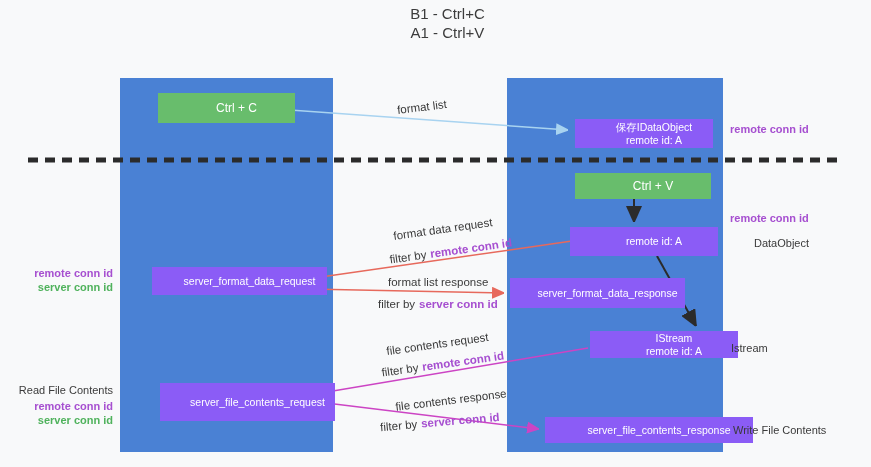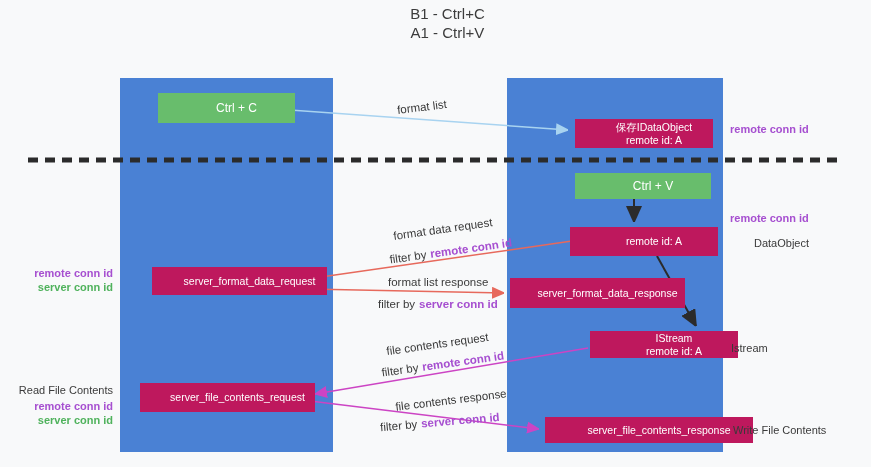--- a/index.html
+++ b/index.html
@@ -17,21 +17,21 @@
   .lane{background:#4a81d4;}
   .lane-header{
     text-align:right;font-size:12px;line-height:12px;color:#4a4a4a;margin-top:41px;
   }
   .node{
     color:#ffffff;text-align:center;
     display:flex;flex-direction:column;justify-content:center;
     font-size:10.5px;line-height:13px;padding-left:20px;
   }
   .green{background:#68bd6c;font-size:12px;}
-  .orange{background:#be185d;}
+  .orange{background:#8b5cf6;}
   .mid-label{font-size:11.5px;color:#3a3a3a;white-space:nowrap;}
   .rot7{transform:rotate(-7deg);}
   .rot8{transform:rotate(-8deg);}
   .rot5{transform:rotate(-5deg);}
   .purple{color:#a64fd0;font-weight:bold;}
   .greenlbl{color:#4fb25c;font-weight:bold;}
   .purple.ml, .greenlbl.ml{margin-left:4px;}
   .side{font-size:11px;line-height:14px;white-space:nowrap;}
   .side-left{width:105px;text-align:right;}
   svg.overlay{position:absolute;left:0;top:0;pointer-events:none;}
@@ -97,21 +97,21 @@
 <div class="abs node orange" style="left:152px;top:267px;width:155px;height:28px;">
   <div>server_format_data_request</div>
 </div>
 <div class="abs node orange" style="left:510px;top:278px;width:155px;height:30px;">
   <div>server_format_data_response</div>
 </div>
 <div class="abs node orange" style="left:590px;top:331px;width:128px;height:27px;">
   <div>IStream</div>
   <div>remote id: A</div>
 </div>
-<div class="abs node orange" style="left:140px;top:383px;width:155px;height:29px;">
+<div class="abs node orange" style="left:160px;top:383px;width:155px;height:38px;">
   <div>server_file_contents_request</div>
 </div>
 <div class="abs node orange" style="left:545px;top:417px;width:188px;height:26px;">
   <div>server_file_contents_response</div>
 </div>
 
 <div class="abs mid-label rot7" style="left:397px;top:101px;">format list</div>
 
 <div class="abs mid-label rot8" style="left:393px;top:223px;">format data request</div>
 <div class="abs mid-label rot8" style="left:389px;top:245px;">

